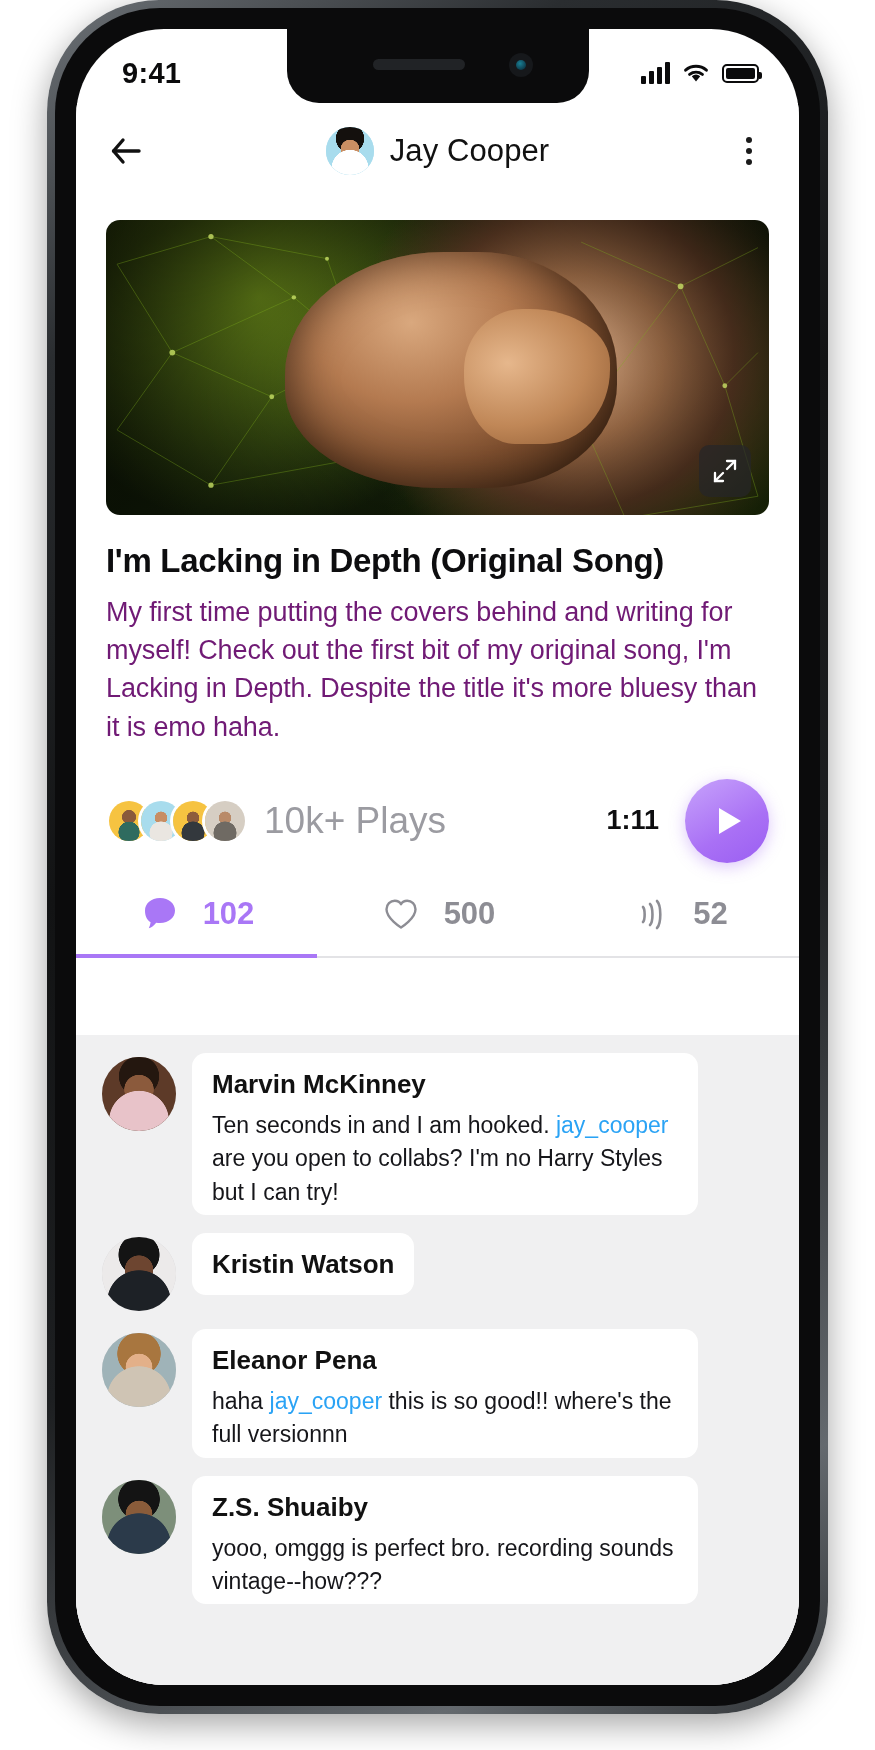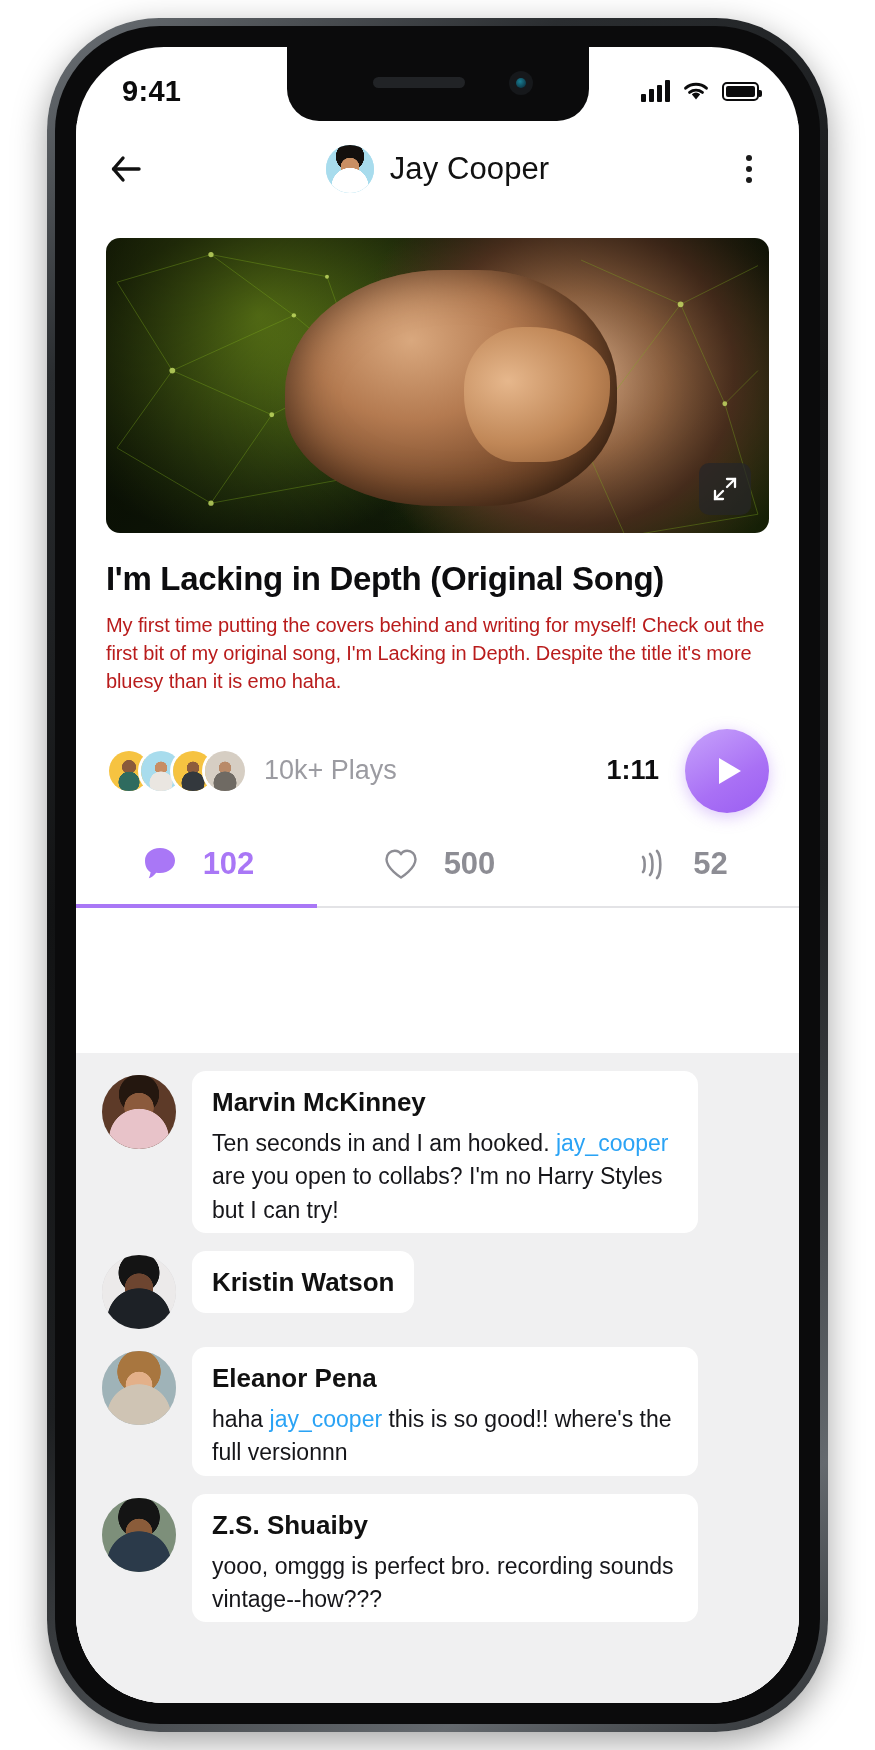--- a/index.html
+++ b/index.html
@@ -7,21 +7,21 @@
     width: 875px; height: 1750px;
     background: #ffffff;
     font-family: "Liberation Sans", sans-serif;
     overflow: hidden;
   }
 
   
   .stage { position: relative; width: 875px; height: 1750px; background: #fff; }
 
   .phone-outer {
-    position: absolute; left: 47px; top: 18px;
+    position: absolute; left: 47px; top: 0;
     width: 781px; height: 1714px;
     border-radius: 112px;
     background: linear-gradient(145deg,#6d7277 0%,#2a2d30 16%,#121314 40%,#1d1f21 62%,#64696e 88%,#303336 100%);
     box-shadow: 0 10px 34px rgba(0,0,0,.36);
   }
   .phone-mid {
     position: absolute; left: 8px; top: 8px; right: 8px; bottom: 8px;
     border-radius: 105px;
     background: #0b0b0c;
   }
@@ -140,35 +140,35 @@
     width: 52px; height: 52px; border-radius: 10px;
     background: rgba(38,38,40,.72);
     display: flex; align-items: center; justify-content: center;
   }
 
   .track-title {
     margin: 26px 30px 0 30px; font-size: 33px; font-weight: 700;
     color: #0d0d0f; letter-spacing: -.3px; line-height: 1.2;
   }
   .track-desc {
-    margin: 12px 30px 0 30px; font-size: 20px; line-height: 1.42;
-    color: #b91c1c; letter-spacing: -.1px;
+    margin: 12px 30px 0 30px; font-size: 27px; line-height: 1.42;
+    color: #701a75; letter-spacing: -.1px;
   }
 
   
   .plays-row {
     margin: 32px 30px 0 30px; display: flex; align-items: center; height: 86px;
   }
   .avatar-stack { display: flex; flex: none; }
   .avatar-stack .av {
     width: 46px; height: 46px; border-radius: 50%; border: 3px solid #fff;
     margin-left: -14px; overflow: hidden; position: relative;
   }
   .avatar-stack .av:first-child { margin-left: 0; }
-  .plays-label { margin-left: 16px; font-size: 27px; color: #9b9ba1; }
+  .plays-label { margin-left: 16px; font-size: 37px; color: #9b9ba1; }
   .spacer { flex: 1; }
   .duration { font-size: 27px; font-weight: 700; color: #0d0d0f; margin-right: 26px; }
   .play-btn {
     width: 84px; height: 84px; border-radius: 50%;
     background: linear-gradient(150deg,#c7a3fb 0%,#a970f5 60%,#9a5ef2 100%);
     display: flex; align-items: center; justify-content: center;
     box-shadow: 0 4px 16px rgba(154,94,242,.35);
     flex: none;
   }
   .play-tri {

